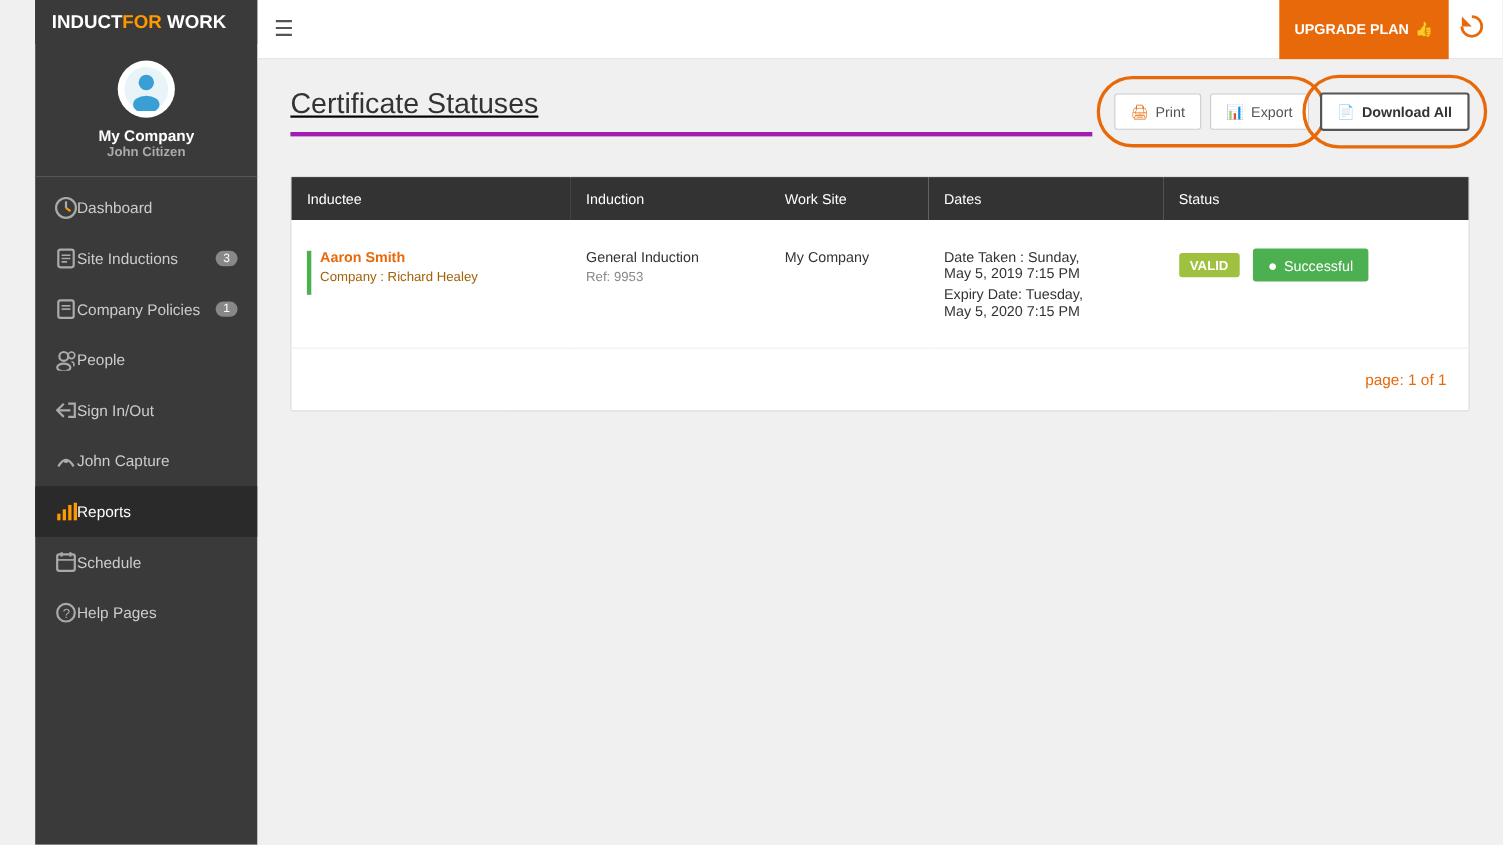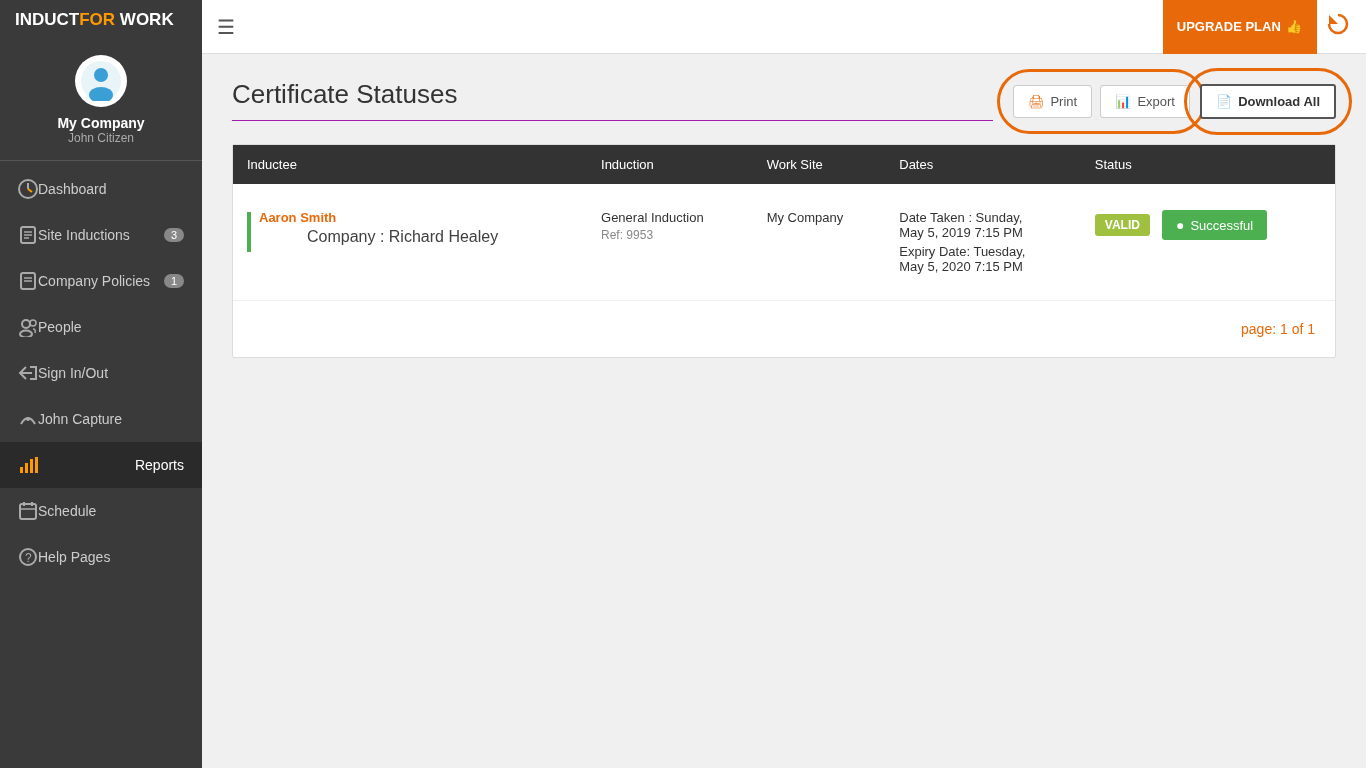--- a/index.html
+++ b/index.html
@@ -7,20 +7,21 @@
 
     
     #sidebar {
       width: 202px;
       min-width: 202px;
       background: #3a3a3a;
       display: flex;
       flex-direction: column;
       color: #fff;
       height: 768px;
+      margin-left: 32px;
     }
 
     #sidebar-logo {
       background: #3a3a3a;
       padding: 10px 15px;
       display: flex;
       align-items: center;
     }
 
     .sidebar-profile {
@@ -48,20 +49,21 @@
     .sidebar-company-name {
       font-size: 14px;
       font-weight: bold;
       color: #fff;
       text-align: center;
     }
     .sidebar-user-name {
       font-size: 12px;
       color: #aaa;
       text-align: center;
+      font-weight: bold;
     }
 
     .sidebar-nav {
       flex: 1;
       display: flex;
       flex-direction: column;
       padding-top: 5px;
     }
 
     .nav-item {
@@ -231,24 +233,23 @@
       background: #4caf50;
       flex-shrink: 0;
       margin-top: 2px;
     }
     .inductee-name {
       color: #e8690a;
       font-weight: bold;
       cursor: pointer;
     }
     .inductee-company {
-      color: #404040;
-      font-size: 16px;
+      color: #a16207;
+      font-size: 12px;
       margin-top: 3px;
-      margin-left: 48px;
     }
 
     .valid-badge {
       background: #a0c040;
       color: #fff;
       padding: 4px 10px;
       border-radius: 3px;
       font-size: 12px;
       font-weight: bold;
       display: inline-block;
@@ -268,22 +269,23 @@
 
     .pagination {
       text-align: right;
       padding: 20px;
       font-size: 14px;
       color: #e8690a;
     }
 
     
     .title-section {
-      border-bottom: 1px solid #a21caf;
-      margin-bottom: 3px;
+      border-bottom: 4px solid #a21caf;
+      margin-bottom: 16px;
+      text-decoration: underline;
     }
     .title-section h1 {
       font-size: 26px;
       color: #333;
       font-weight: normal;
       padding-bottom: 10px;
     }
   </style>
 </head>
 <body>
@@ -381,21 +383,21 @@
 
     <div class="nav-item active" style="background:#2a2a2a;">
       <span class="nav-icon">
         <svg width="20" height="20" viewBox="0 0 20 20">
           <rect x="2" y="12" width="3" height="6" fill="#f90"></rect>
           <rect x="7" y="8" width="3" height="10" fill="#f90"></rect>
           <rect x="12" y="4" width="3" height="14" fill="#f90"></rect>
           <rect x="17" y="2" width="3" height="16" fill="#f90"></rect>
         </svg>
       </span>
-      <span class="nav-label" style="color:#fff;text-align:right;">Reports</span>
+      <span class="nav-label" style="color:#fff;">Reports</span>
     </div>
 
     <div class="nav-item">
       <span class="nav-icon">
         <svg width="20" height="20" viewBox="0 0 20 20">
             <rect x="2" y="3" width="16" height="15" rx="2" fill="none" stroke="#aaa" stroke-width="2"></rect>
             <line x1="6" y1="1" x2="6" y2="5" stroke="#aaa" stroke-width="2"></line>
             <line x1="14" y1="1" x2="14" y2="5" stroke="#aaa" stroke-width="2"></line>
             <line x1="2" y1="8" x2="18" y2="8" stroke="#aaa" stroke-width="1.5"></line>
           </svg>

